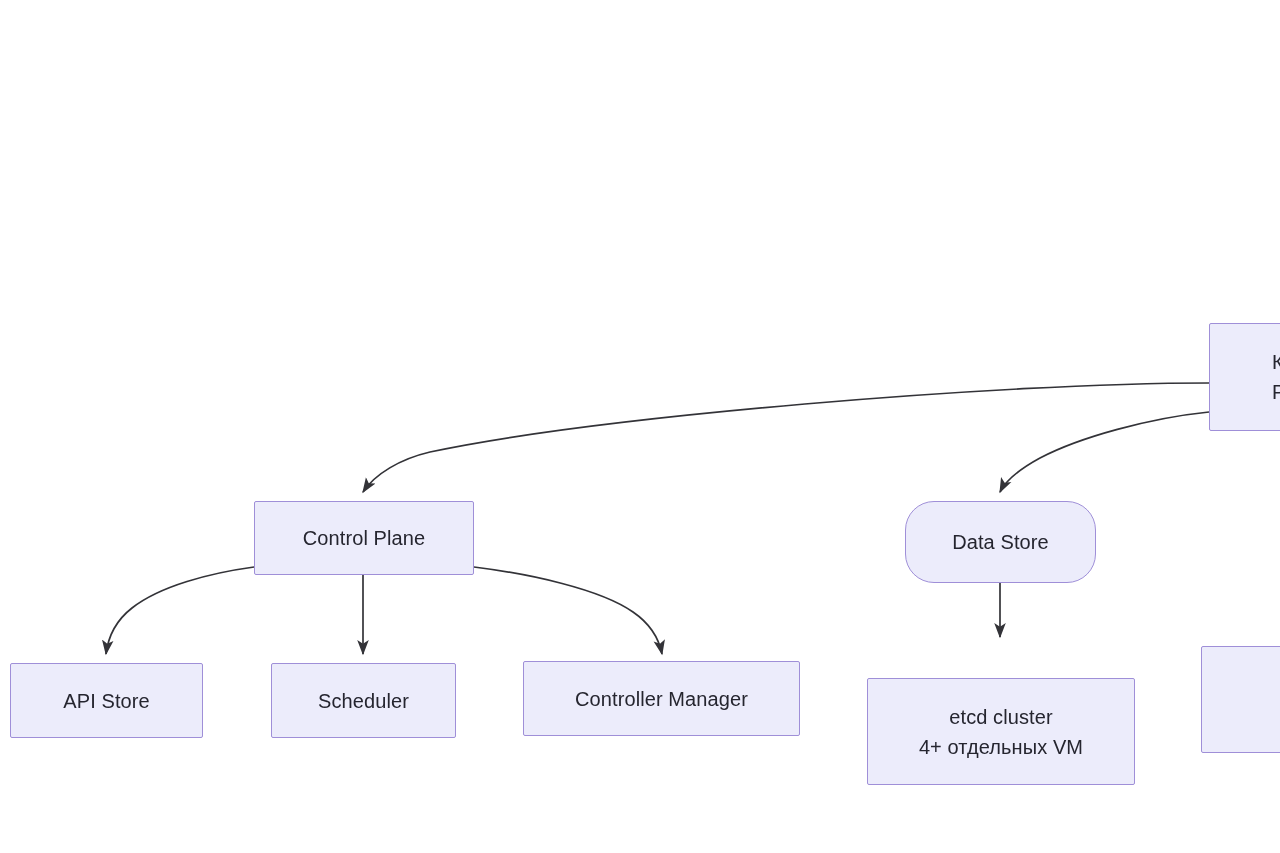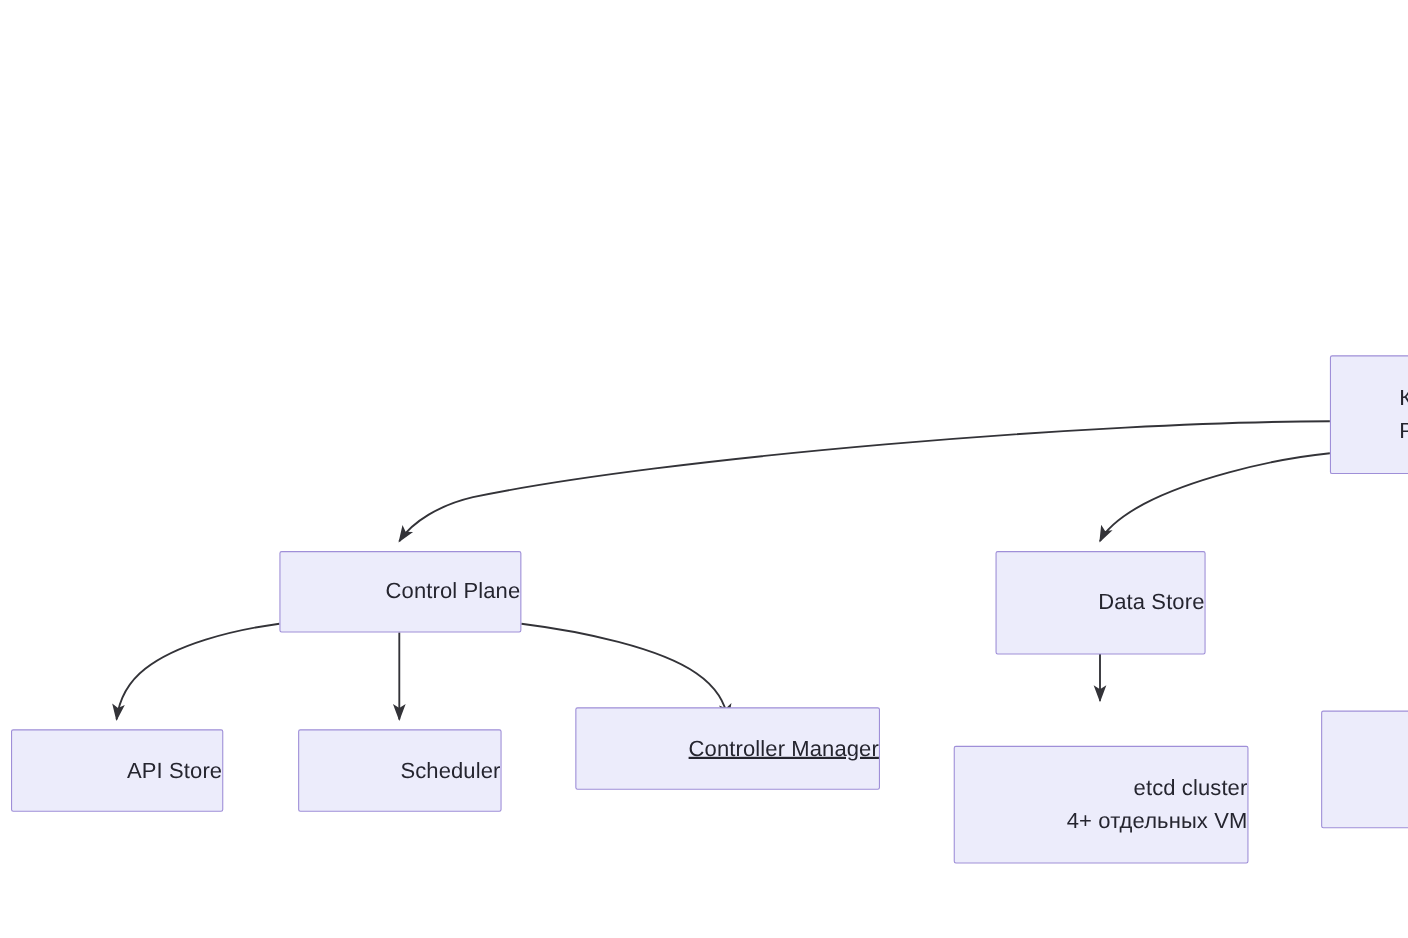--- a/index.html
+++ b/index.html
@@ -33,21 +33,21 @@
   }
 
   .node {
     position: absolute;
     box-sizing: border-box;
     background: #ececfb;
     border: 1px solid #9f8fd8;
     border-radius: 2px;
     display: flex;
     flex-direction: column;
-    align-items: flex-end;
+    align-items: center;
     justify-content: center;
     color: #25252f;
     font-size: 20px;
     line-height: 30px;
     letter-spacing: 0.1px;
     white-space: nowrap;
   }
 
   .node-label {
     display: block;
@@ -90,33 +90,33 @@
 
   <div class="node clipped-right" style="left:1209px; top:323px; width:180px; height:108px;">
     <span class="node-label">К</span>
     <span class="node-label">Раз</span>
   </div>
 
   <div class="node" style="left:254px; top:501px; width:220px; height:74px;">
     <span class="node-label">Control Plane</span>
   </div>
 
-  <div class="node" style="left:905px; top:501px; width:191px; height:94px;">
+  <div class="node" style="left:905px; top:501px; width:191px; height:82px;border-radius:29px;">
     <span class="node-label">Data Store</span>
   </div>
 
   <div class="node" style="left:10px; top:663px; width:193px; height:75px;">
     <span class="node-label">API Store</span>
   </div>
 
   <div class="node" style="left:271px; top:663px; width:185px; height:75px;">
     <span class="node-label">Scheduler</span>
   </div>
 
-  <div class="node" style="left:523px; top:643px; width:277px; height:75px;text-decoration:underline;">
+  <div class="node" style="left:523px; top:661px; width:277px; height:75px;">
     <span class="node-label">Controller Manager</span>
   </div>
 
   <div class="node" style="left:867px; top:678px; width:268px; height:107px;">
     <span class="node-label">etcd cluster</span>
     <span class="node-label">4+ отдельных VM</span>
   </div>
 
   <div class="node clipped-right-small" style="left:1201px; top:646px; width:180px; height:107px;">
     <span class="node-label">уста</span>

